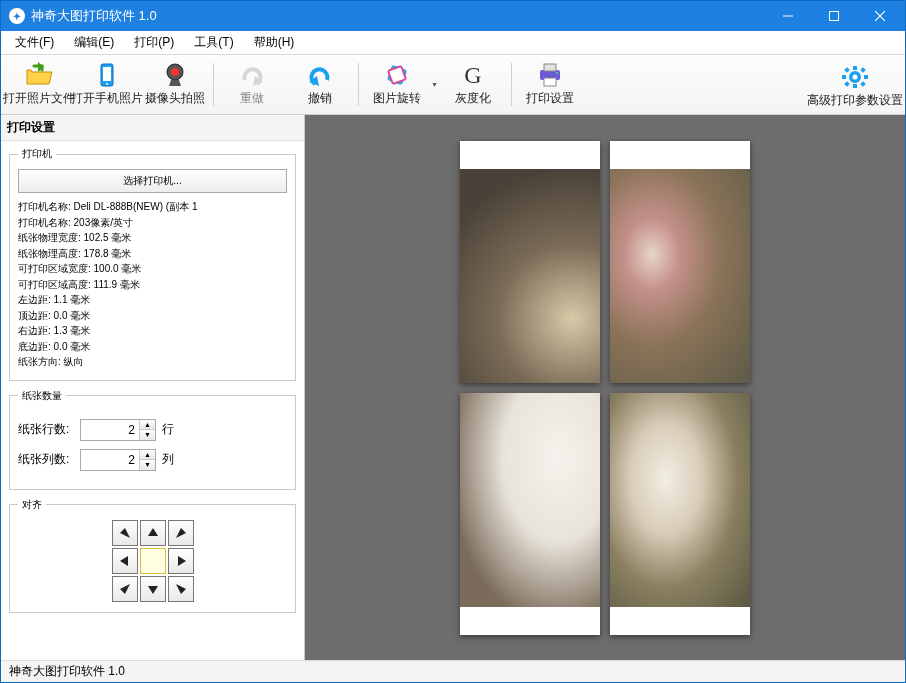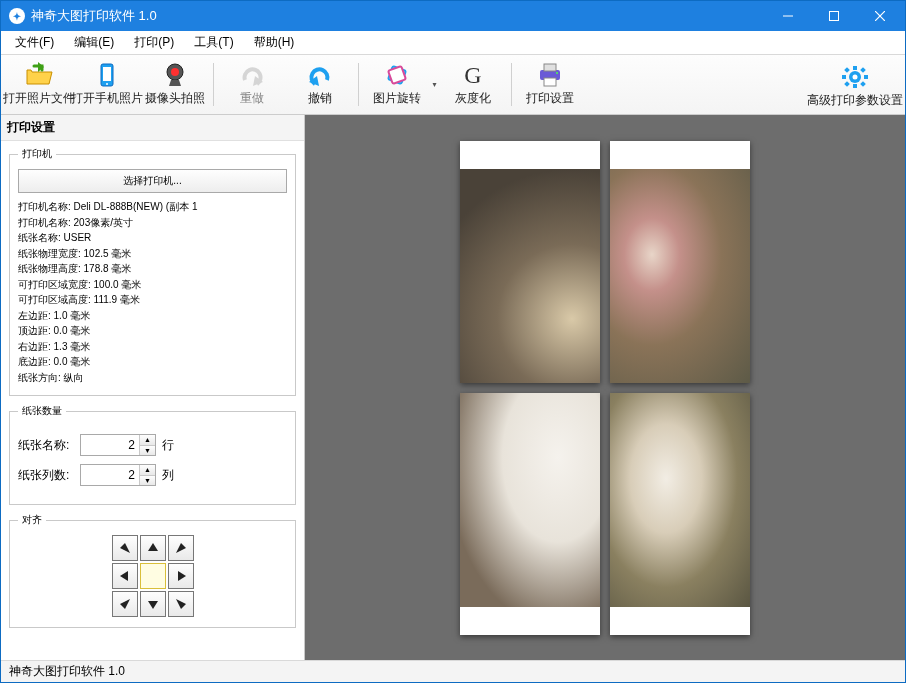--- a/index.html
+++ b/index.html
@@ -193,36 +193,35 @@
     <div class="sidebar">
       <div class="side-header">打印设置</div>
       <div class="side-content">
 
         <fieldset class="group">
           <legend>打印机</legend>
           <button class="btn">选择打印机...</button>
           <div style="height:6px"></div>
           <div class="info-line">打印机名称:  Deli DL-888B(NEW) (副本 1</div>
           <div class="info-line">打印机名称:  203像素/英寸</div>
-          <div class="info-line">纸张名称:  USER</div>
           <div class="info-line">纸张物理宽度:  102.5 毫米</div>
           <div class="info-line">纸张物理高度:  178.8 毫米</div>
           <div class="info-line">可打印区域宽度:  100.0 毫米</div>
           <div class="info-line">可打印区域高度:  111.9 毫米</div>
-          <div class="info-line">左边距:  1.0 毫米</div>
+          <div class="info-line">左边距:  1.1 毫米</div>
           <div class="info-line">顶边距:  0.0 毫米</div>
           <div class="info-line">右边距:  1.3 毫米</div>
           <div class="info-line">底边距:  0.0 毫米</div>
           <div class="info-line">纸张方向: 纵向</div>
         </fieldset>
 
         <fieldset class="group">
           <legend>纸张数量</legend>
           <div class="form-row">
-            <label>纸张名称:</label>
+            <label>纸张行数:</label>
             <span class="spinner">
               <input value="2" style="">
               <span class="spin-btns">
                   <div>▲</div>
                   <div>▼</div>
                 </span>
             </span>
             <span>行</span>
           </div>
           <div class="form-row">

